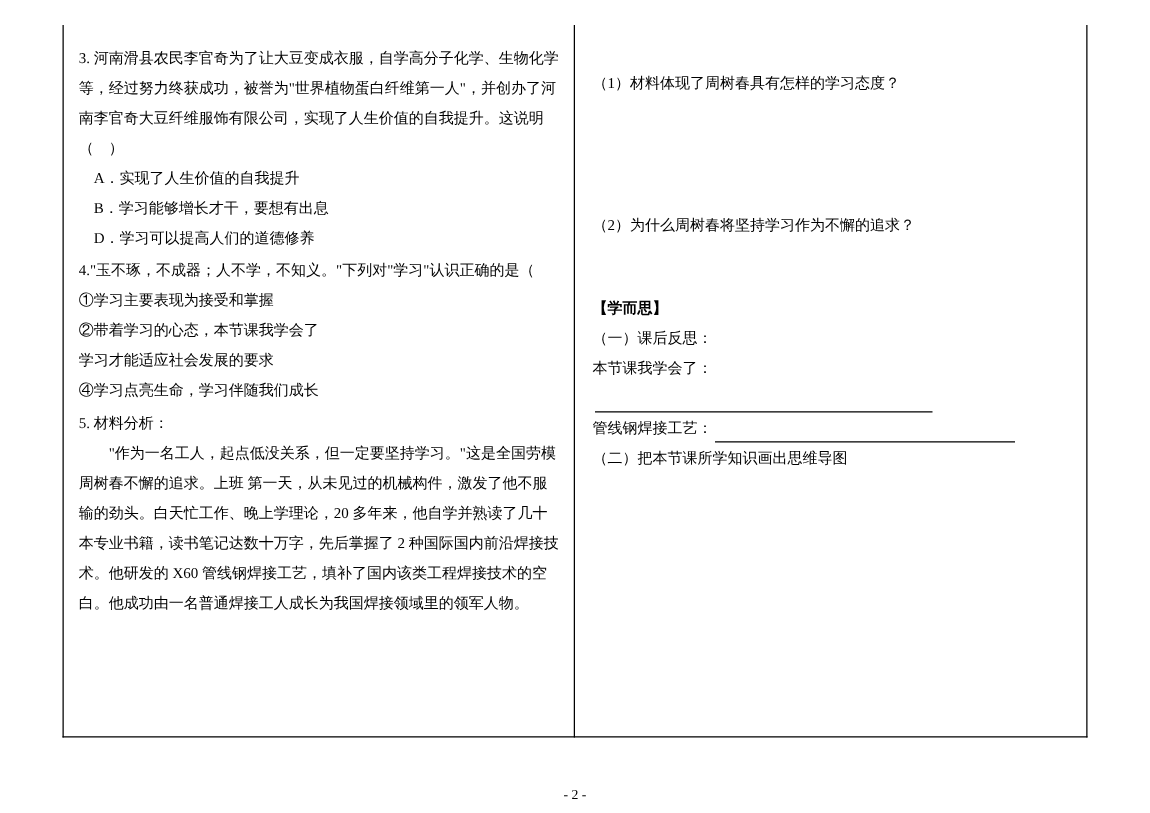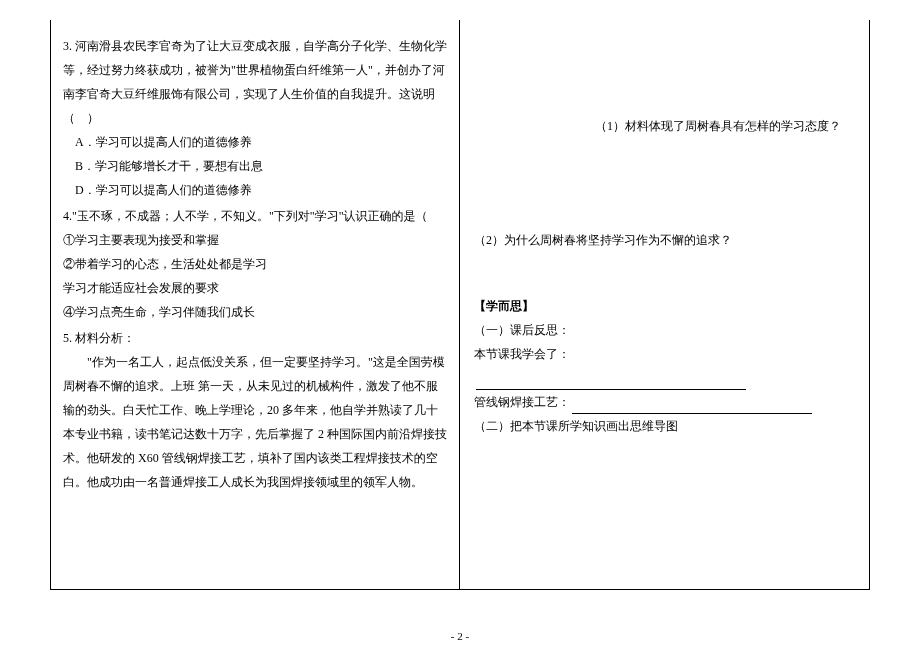--- a/index.html
+++ b/index.html
@@ -29,21 +29,21 @@
       border: 1px solid #000;
       border-top: none;
       border-left: none;
       padding: 14px 28px 14px 14px;
       line-height: 2.0;
       position: relative;
     }
     .question { margin-bottom: 2px; }
     .indent { padding-left: 12px; }
     .opts-line { padding-left: 0; }
-    .rgap-1 { margin-top: 80px; text-align: right; }
+    .rgap-1 { margin-top: 20px; }
     .rgap-2 { margin-top: 90px; }
     .rgap-3 { margin-top: 42px; }
     .section-head {
       font-weight: bold;
       font-family: "SimHei", "黑体", sans-serif;
     }
     .fill-line {
       display: inline-block;
       border-bottom: 1px solid #000;
       width: 270px;
@@ -69,29 +69,29 @@
     }
   </style>
 </head>
 <body>
 
 <div class="page">
   <div class="column-left">
 
     <div class="question">
       <div>3. 河南滑县农民李官奇为了让大豆变成衣服，自学高分子化学、生物化学等，经过努力终获成功，被誉为"世界植物蛋白纤维第一人"，并创办了河南李官奇大豆纤维服饰有限公司，实现了人生价值的自我提升。这说明（　）</div>
-      <div class="indent">A．学习可以提高人们的道德修养</div>
+      <div class="indent">A．实现了人生价值的自我提升</div>
       <div class="indent">B．学习能够增长才干，要想有出息</div>
       <div class="indent">D．学习可以提高人们的道德修养</div>
     </div>
 
     <div class="question">
       <div>4."玉不琢，不成器；人不学，不知义。"下列对"学习"认识正确的是（</div>
       <div>①学习主要表现为接受和掌握</div>
-      <div>②带着学习的心态，生活处处都是学习</div>
+      <div>②带着学习的心态，本节课我学会了</div>
       <div>学习才能适应社会发展的要求</div>
       <div>④学习点亮生命，学习伴随我们成长</div>
     </div>
 
     <div class="question">
       <div>5. 材料分析：</div>
       <div>　　"作为一名工人，起点低没关系，但一定要坚持学习。"这是全国劳模周树春不懈的追求。上班 第一天，从未见过的机械构件，激发了他不服输的劲头。白天忙工作、晚上学理论，20 多年来，他自学并熟读了几十本专业书籍，读书笔记达数十万字，先后掌握了 2 种国际国内前沿焊接技术。他研发的 X60 管线钢焊接工艺，填补了国内该类工程焊接技术的空白。他成功由一名普通焊接工人成长为我国焊接领域里的领军人物。</div>
     </div>
 
   </div>

